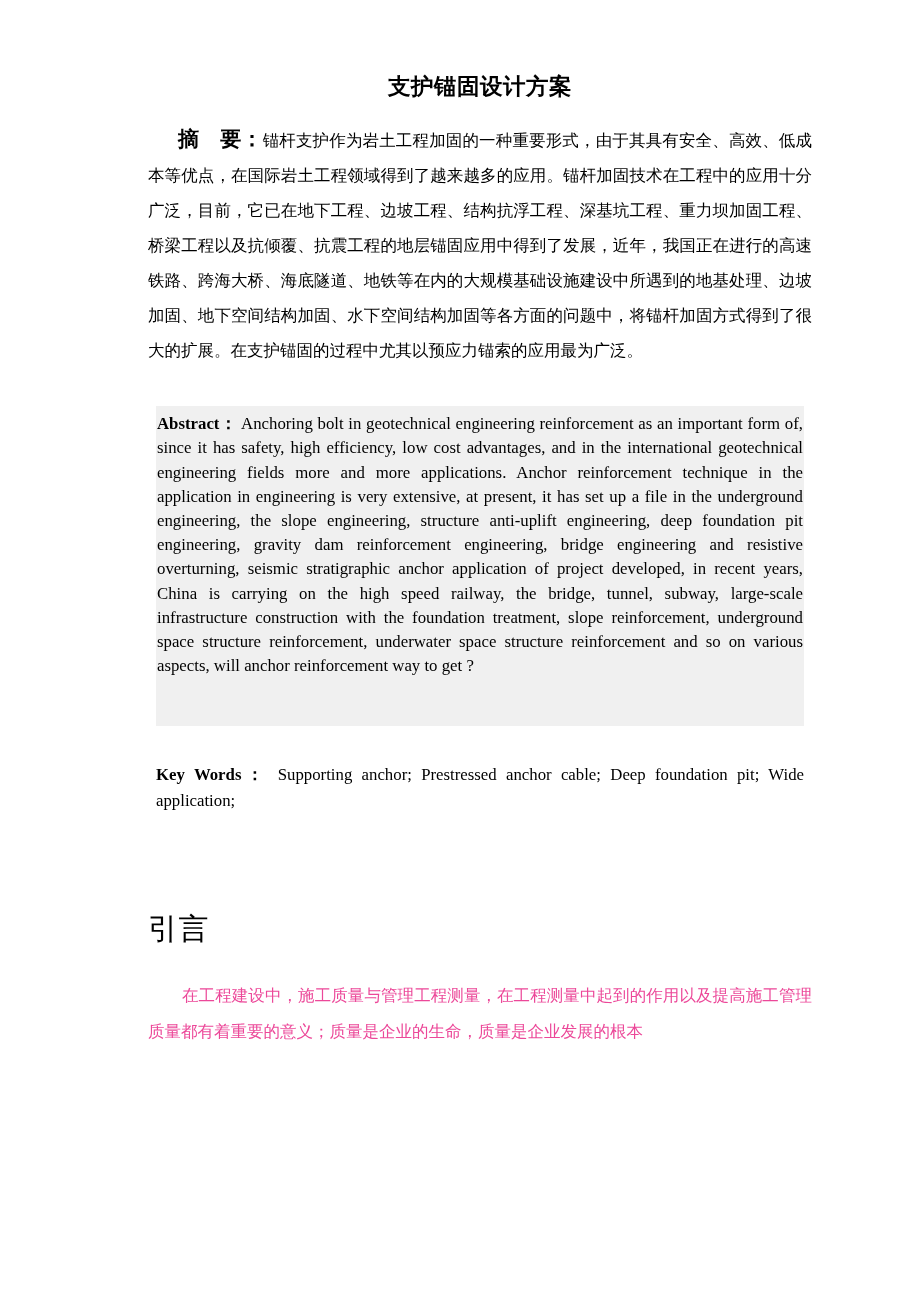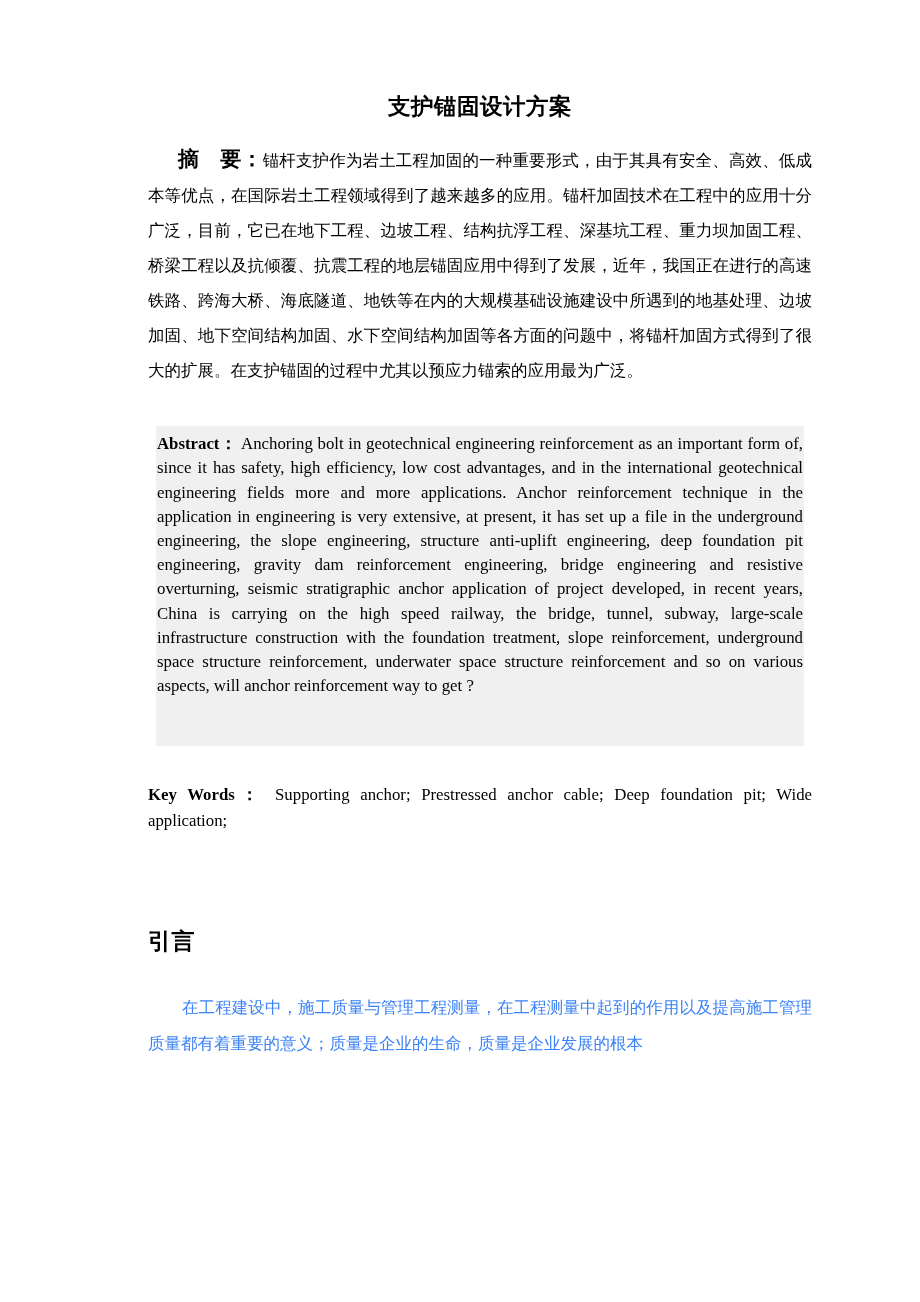--- a/index.html
+++ b/index.html
@@ -27,21 +27,21 @@
   .content {
     position: absolute;
     left: 148px;
     top: 0;
     width: 664px;
   }
 
   
   .doc-title {
     margin: 0;
-    padding-top: 92px;
+    padding-top: 72px;
     text-align: center;
     font-family: "DejaVu Sans", "Liberation Sans", sans-serif;
     font-weight: bold;
     font-size: 22.5px;
     letter-spacing: 0.5px;
     line-height: 1.25;
   }
 
   
   .cn-abstract {
@@ -91,52 +91,52 @@
     line-height: 24.2px;
     text-align: justify;
     min-height: 300px;
   }
   .en-abstract-label {
     font-weight: bold;
   }
 
   
   .en-keywords {
-    margin: 0;
+    margin: 8px;
     padding-top: 28px;
     font-family: "Liberation Serif", "DejaVu Serif", serif;
     font-size: 16.8px;
     line-height: 26px;
     text-align: justify;
   }
   .en-keywords-label {
     font-weight: bold;
   }
 
   
   .section-heading {
     margin: 0;
     padding-top: 92px;
     font-family: "DejaVu Sans", "Liberation Sans", sans-serif;
-    font-weight: bold;
-    font-size: 23px;
+    font-weight: normal;
+    font-size: 30px;
     line-height: 30px;
     letter-spacing: 0.5px;
   }
 
   
   .body-paragraph {
     margin: 0;
     padding-top: 34px;
     font-family: "Liberation Serif", "DejaVu Serif", serif;
     font-size: 16.5px;
     line-height: 36px;
     text-align: justify;
     text-justify: inter-ideograph;
-    color: #3b82f6;
+    color: #ec4899;
   }
   .body-paragraph .indent { padding-left: 34px; }
 </style>
 </head>
 <body>
 
 <div class="page">
   <div class="content">
 
     <h1 class="doc-title">支护锚固设计方案</h1>

